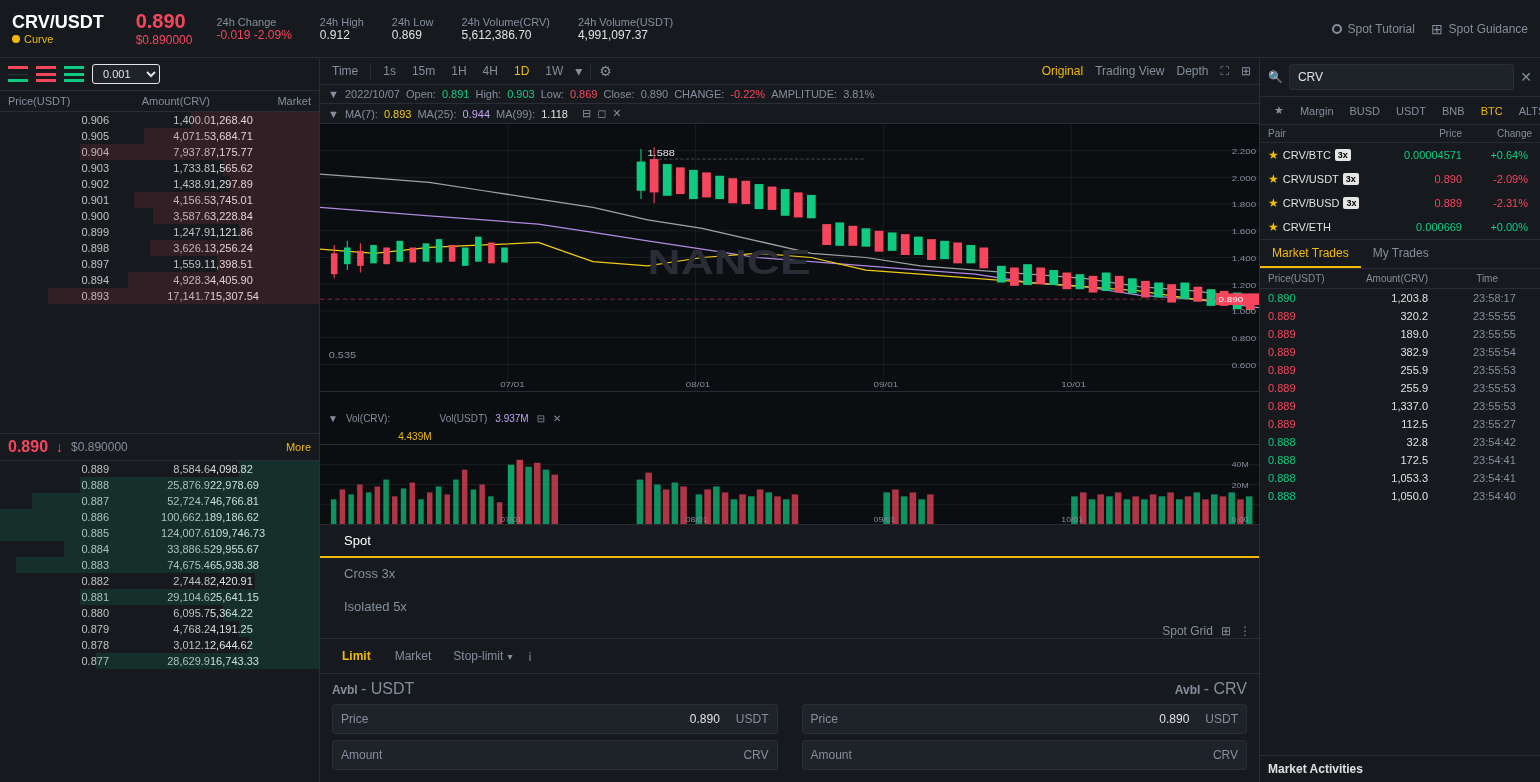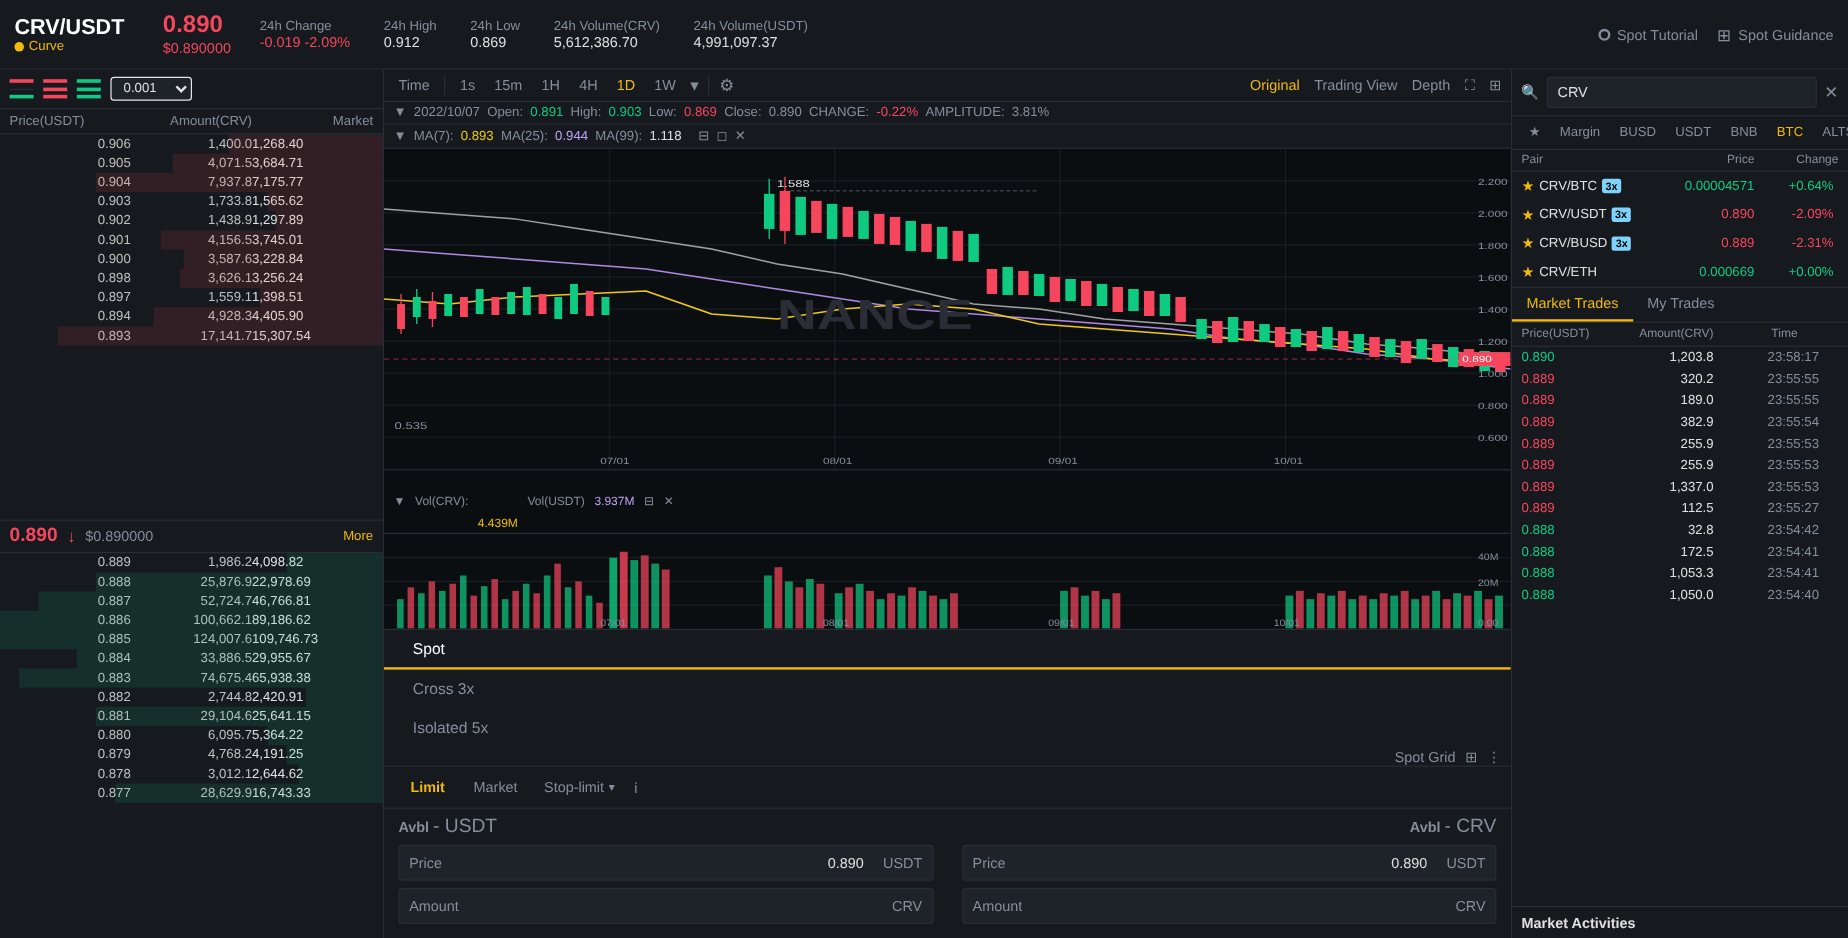--- a/index.html
+++ b/index.html
@@ -89,21 +89,21 @@
     .market-list-header { display: grid; grid-template-columns: 1fr 80px 70px; padding: 3px 8px; color: #848e9c; font-size: 10px; border-bottom: 1px solid #2a2d35; }
     .market-list-header span:nth-child(2) { text-align: right; }
     .market-list-header span:nth-child(3) { text-align: right; }
     .market-row { display: grid; grid-template-columns: 1fr 80px 70px; padding: 5px 8px; cursor: pointer; align-items: center; }
     .market-row-pair { display: flex; align-items: center; gap: 4px; font-size: 11px; color: #e0e0e0; }
     .market-row-pair .star { color: #f0b90b; font-size: 12px; }
     .market-row-price { text-align: right; font-size: 11px; }
     .market-row-change { text-align: right; font-size: 11px; border-radius: 2px; padding: 1px 4px; }
     .market-row-change.positive { color: #0ecb81; }
     .market-row-change.negative { color: #f6465d; }
-    .badge-3x { background: #7dd3fc; color: #000; font-size: 9px; padding: 1px 3px; border-radius: 2px; font-weight: 700; }
+    .badge-3x { background: #e5e5e5; color: #000; font-size: 9px; padding: 1px 3px; border-radius: 2px; font-weight: 700; }
 
     
     .trades-section { border-top: 1px solid #2a2d35; flex: 1; display: flex; flex-direction: column; overflow: hidden; }
     .trades-tabs { display: flex; border-bottom: 1px solid #2a2d35; }
     .trades-tab { padding: 6px 12px; cursor: pointer; font-size: 12px; color: #848e9c; }
     .trades-tab.active { color: #f0b90b; border-bottom: 2px solid #f0b90b; }
     .trades-header { display: grid; grid-template-columns: 80px 80px 70px; padding: 4px 8px; color: #848e9c; font-size: 10px; border-bottom: 1px solid #2a2d35; }
     .trades-header span:nth-child(2) { text-align: right; }
     .trades-header span:nth-child(3) { text-align: right; }
     .trades-list { overflow-y: auto; flex: 1; }
@@ -247,20 +247,26 @@
     <span>4,156.5</span>
     <span>3,745.01</span>
   </div>
         <div class="ob-row ask">
     <div class="ob-bg-bar ask" style="width:52%"></div>
     <span>0.900</span>
     <span>3,587.6</span>
     <span>3,228.84</span>
   </div>
         <div class="ob-row ask">
+    <div class="ob-bg-bar ask" style="width:25%"></div>
+    <span>0.899</span>
+    <span>1,247.9</span>
+    <span>1,121.86</span>
+  </div>
+        <div class="ob-row ask">
     <div class="ob-bg-bar ask" style="width:53%"></div>
     <span>0.898</span>
     <span>3,626.1</span>
     <span>3,256.24</span>
   </div>
         <div class="ob-row ask">
     <div class="ob-bg-bar ask" style="width:32%"></div>
     <span>0.897</span>
     <span>1,559.1</span>
     <span>1,398.51</span>
@@ -283,21 +289,21 @@
       <span class="current-price-big">0.890</span>
       <span style="color:#f6465d;font-size:14px;">↓</span>
       <span class="current-price-usd">$0.890000</span>
       <span class="more-link">More</span>
     </div>
 
     <div class="ob-bids" id="ob-bids">
         <div class="ob-row bid">
     <div class="ob-bg-bar bid" style="width:25%"></div>
     <span>0.889</span>
-    <span>1,986.2</span>
+    <span>8,584.6</span>
     <span>4,098.82</span>
   </div>
         <div class="ob-row bid">
     <div class="ob-bg-bar bid" style="width:75%"></div>
     <span>0.888</span>
     <span>25,876.9</span>
     <span>22,978.69</span>
   </div>
         <div class="ob-row bid">
     <div class="ob-bg-bar bid" style="width:90%"></div>

